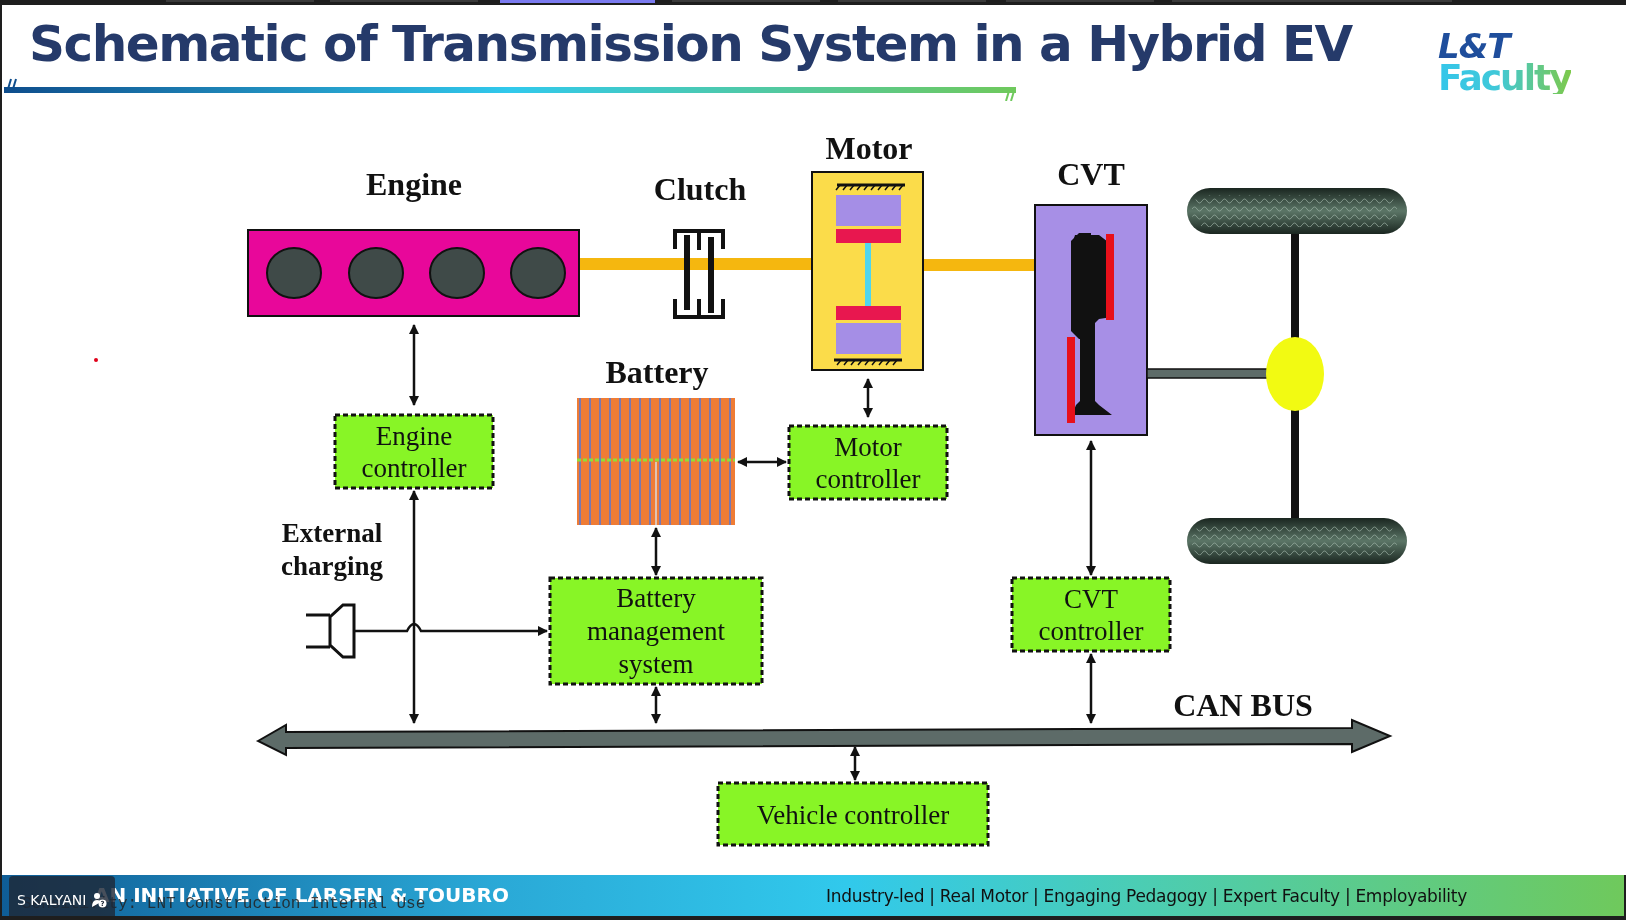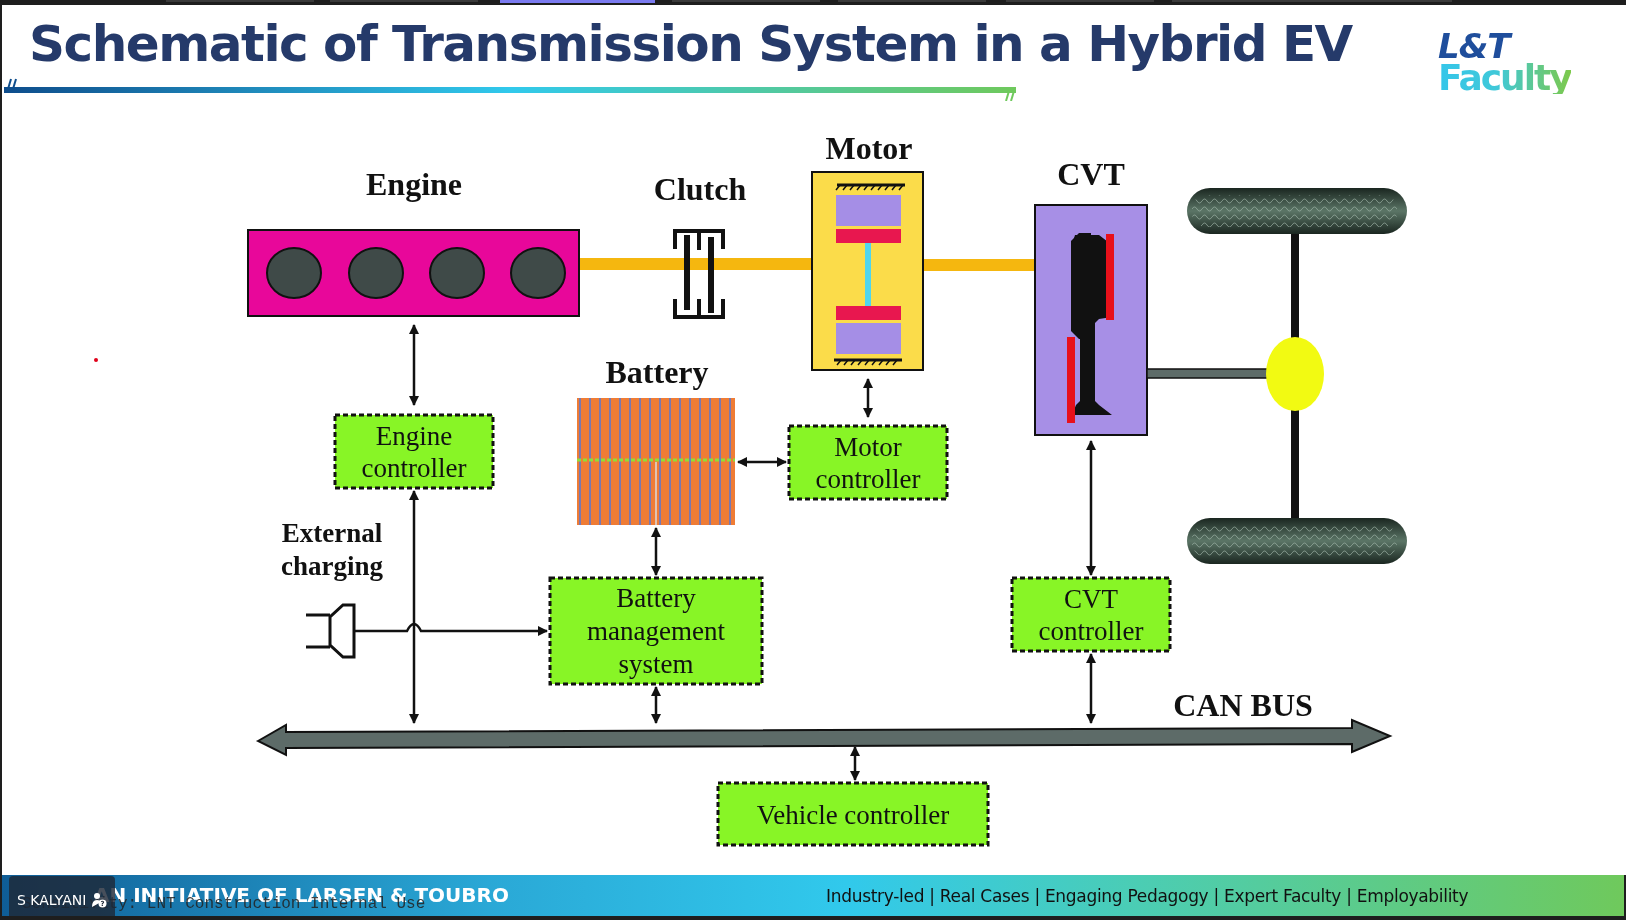--- a/index.html
+++ b/index.html
@@ -244,21 +244,21 @@
     <text class="lbl" x="1241" y="711" font-size="32" text-anchor="middle">CAN BUS</text>
     <path d="M256,736 L284,720 L284,727 L1350,723 L1350,715 L1388,731 L1350,747 L1350,739 L284,743 L284,750 z" fill="#5d6b68" stroke="#111" stroke-width="2"></path>
   </svg>
 
   <div class="laser"></div>
 </div>
 
 <div class="footer">
   <div class="initiative">AN INITIATIVE OF LARSEN &amp; TOUBRO</div>
   <div class="sensitivity">Sensitivity: LNT Construction Internal Use</div>
-  <div class="tagline">Industry-led | Real Cases | Engaging Pedagogy | Expert Faculty | Employability</div>
+  <div class="tagline">Industry-led | Real Motor | Engaging Pedagogy | Expert Faculty | Employability</div>
 </div>
 
 <div class="nametag">
   <span class="name">S KALYANI</span>
   <svg class="icon" viewBox="0 0 16 16">
     <circle cx="6" cy="4" r="3" fill="#ffffff"></circle>
     <path d="M1,15 Q1,8 6,8 Q9,8 10,10" fill="#ffffff"></path>
     <circle cx="11.5" cy="11.5" r="4" fill="#ffffff"></circle>
     <text x="11.5" y="14" font-size="7" text-anchor="middle" fill="#1e2837" font-family="DejaVu Sans, sans-serif" font-weight="bold">?</text>
   </svg>

